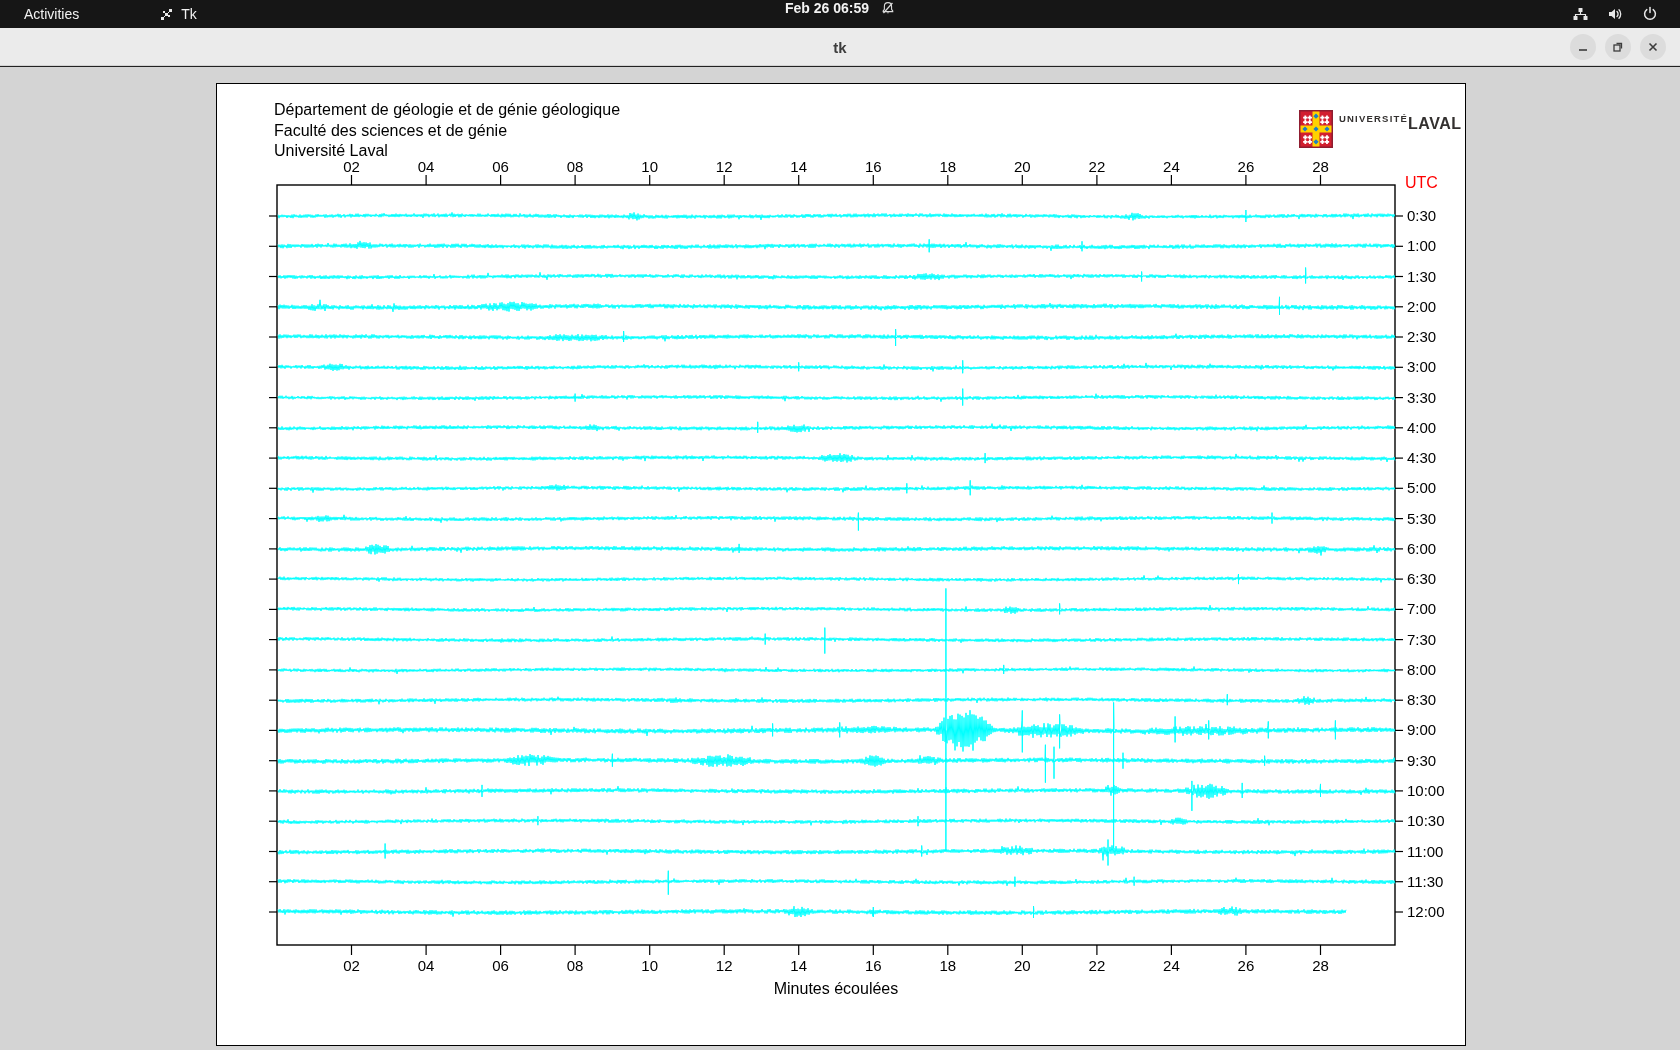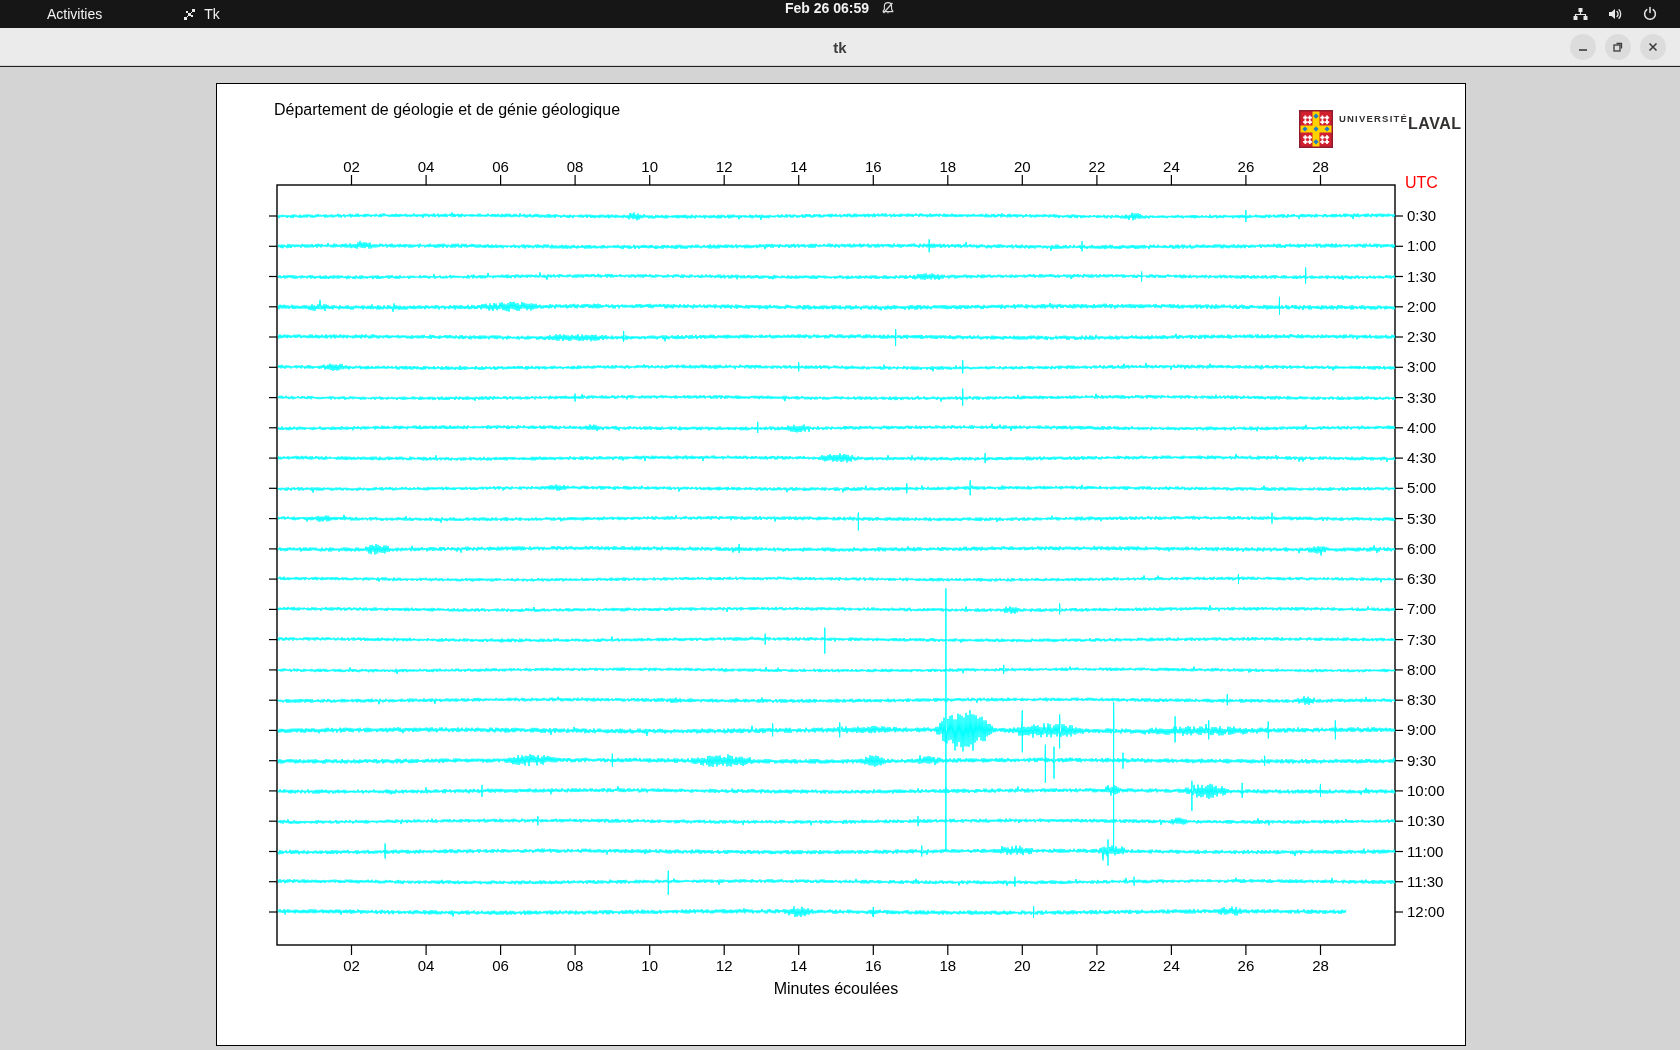--- a/index.html
+++ b/index.html
@@ -3,21 +3,21 @@
 <meta charset="utf-8">
 <style>
   * { margin:0; padding:0; box-sizing:border-box; }
   html,body { width:1680px; height:1050px; background:#222; overflow:hidden;
               font-family:"Liberation Sans", sans-serif; }
   #screen { position:relative; width:1680px; height:1050px; }
 
   
   #topbar { position:absolute; left:0; top:0; width:1680px; height:28px;
             background:#161616; color:#f2f2f2; font-size:14px; }
-  .tb-left { position:absolute; left:0; top:0; height:28px; display:flex; align-items:center;margin-left:23px; }
+  .tb-left { position:absolute; left:0; top:0; height:28px; display:flex; align-items:center; }
   .tb-activities { padding:0 18px 0 24px; height:28px; display:flex; align-items:center; cursor:pointer; }
   .tb-app { display:flex; align-items:center; gap:7px; margin-left:62px; height:28px; cursor:pointer; }
   .tb-center { position:absolute; left:50%; top:0; transform:translateX(-50%); height:16px;
                display:flex; align-items:center; gap:12px; font-weight:600; font-size:14px; }
   .tb-right { position:absolute; right:0; top:0; height:28px; display:flex; align-items:center;
               gap:18px; padding-right:22px; }
   .tb-icon svg { display:block; }
 
   
   #titlebar { position:absolute; left:0; top:28px; width:1680px; height:38px;
@@ -133,20 +133,22 @@
         </svg>
       </div>
     </div>
   </div>
 
   <div id="content">
     <div id="canvas">
 
       <div id="hdr-block">
         <div>Département de géologie et de génie géologique</div>
+        <div>Faculté des sciences et de génie</div>
+        <div>Université Laval</div>
       </div>
 
 
       <div id="logo">
         <svg width="34" height="38" viewBox="0 0 34 38">
           <rect x="0" y="0" width="34" height="38" fill="#8f1d30"></rect>
           <rect x="1.5" y="1.5" width="31" height="35" fill="#d21f2f"></rect>
           <rect x="13.5" y="1.5" width="7" height="35" fill="#ffd200"></rect>
           <rect x="1.5" y="15.5" width="31" height="7" fill="#ffd200"></rect>
           <g fill="#1d7fc4">

